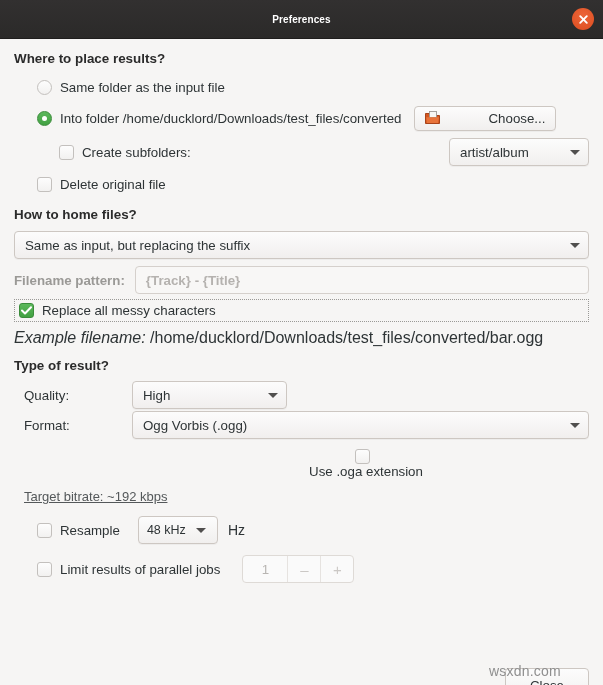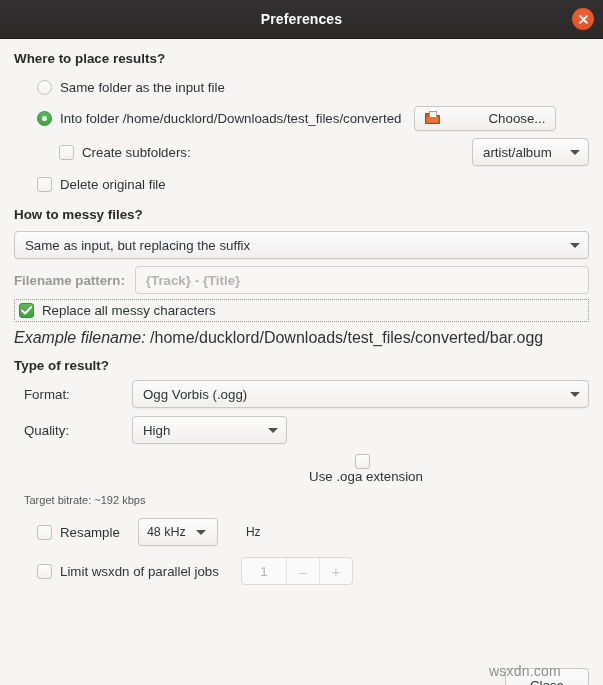--- a/index.html
+++ b/index.html
@@ -22,21 +22,21 @@
     height: 38px;
     background: linear-gradient(to bottom, #323030, #2b2a29);
     border-bottom: 1px solid #1f1e1d;
     display: flex;
     align-items: center;
     justify-content: center;
     position: relative;
   }
   .titlebar-title {
     color: #ffffff;
-    font-size: 14px;
+    font-size: 10px;
     font-weight: bold;
     letter-spacing: 0.1px;
   }
   .close-btn {
     position: absolute;
     right: 9px;
     top: 50%;
     transform: translateY(-50%);
     width: 22px;
     height: 22px;
@@ -195,23 +195,24 @@
 
   .example-line {
     font-size: 16px;
     color: #2e3436;
     margin-top: 7px;
     white-space: nowrap;
   }
   .example-line i { font-style: italic; }
 
   .hint {
-    font-size: 11px;
+    font-size: 13px;
     color: #54585a;
     margin: 10px 0 0 10px;
+    text-decoration: underline;
   }
 
   
   .spin {
     display: inline-flex;
     height: 28px;
     border: 1px solid #dedad6;
     border-radius: 4px;
     background: #fafafa;
     overflow: hidden;
@@ -304,35 +305,35 @@
       </svg>
       <span>Choose...</span>
     </button>
   </div>
 
   <div class="row" style="min-height:34px; margin-left:45px;">
     <span class="cbox">
       
     </span>
     <span class="lbl">Create subfolders:</span>
-    <div class="combo" style="position:absolute; right:14px; width:117px;">
+    <div class="combo" style="position:absolute; right:14px; width:140px;">
       <span>artist/album</span>
       <span class="arrow caret"></span>
     </div>
   </div>
 
   <div class="row indent-1" style="min-height:30px;">
     <span class="cbox">
       
     </span>
     <span class="lbl">Delete original file</span>
   </div>
 
   
-  <div class="section-head spaced" style="margin-top:8px;">How to messy files?</div>
+  <div class="section-head spaced" style="margin-top:8px;">How to home files?</div>
 
   <div class="combo" style="width:100%; margin-top:2px;">
     <span>Same as input, but replacing the suffix</span>
     <span class="arrow caret"></span>
   </div>
 
   <div class="row" style="margin-top:7px;font-weight:bold;">
     <span class="lbl dim" style="margin-right:10px;">Filename pattern:</span>
     <div class="entry" style="flex:1;">
       <span>{Track} - {Title}</span>
@@ -349,63 +350,63 @@
   </div>
 
   <div class="example-line">
     <i>Example filename:</i>
     <span>/home/ducklord/Downloads/test_files/converted/bar.ogg</span>
   </div>
 
   
   <div class="section-head spaced" style="margin-top:11px;">Type of result?</div>
 
+  <div class="row" style="margin-top:8px;">
+    <span class="lbl" style="width:108px; margin-left:10px;">Quality:</span>
+    <div class="combo" style="width:155px;">
+      <span>High</span>
+      <span class="arrow caret"></span>
+    </div>
+  </div>
+
   <div class="row" style="margin-top:2px;">
     <span class="lbl" style="width:108px; margin-left:10px;">Format:</span>
     <div class="combo" style="flex:1;">
       <span>Ogg Vorbis (.ogg)</span>
       <span class="arrow caret"></span>
     </div>
   </div>
 
-  <div class="row" style="margin-top:8px;">
-    <span class="lbl" style="width:108px; margin-left:10px;">Quality:</span>
-    <div class="combo" style="width:155px;">
-      <span>High</span>
-      <span class="arrow caret"></span>
-    </div>
-  </div>
-
   <div class="row indent-2" style="margin-top:10px;flex-direction:column;">
     <span class="cbox">
       
     </span>
     <span class="lbl">Use .oga extension</span>
   </div>
 
   <div class="hint">Target bitrate: ~192 kbps</div>
 
   <div class="row indent-1" style="margin-top:12px;">
     <span class="cbox">
       
     </span>
     <span class="lbl">Resample</span>
     <div class="combo" style="width:80px; margin-left:18px; padding:0 20px 0 8px; font-size:12.5px;">
       <span>48 kHz</span>
       <span class="arrow caret"></span>
     </div>
-    <span class="lbl" style="margin-left:28px; font-size:12px;">Hz</span>
+    <span class="lbl" style="margin-left:10px; font-size:14px;">Hz</span>
   </div>
 
 
   <div class="row indent-1" style="margin-top:11px;">
     <span class="cbox">
       
     </span>
-    <span class="lbl">Limit wsxdn of parallel jobs</span>
+    <span class="lbl">Limit results of parallel jobs</span>
     <div class="spin" style="margin-left:22px;">
       <span class="val">1</span>
       <span class="stepper">–</span>
       <span class="stepper">+</span>
     </div>
   </div>
 
   
   <div class="bottom-bar">
     <div class="close-action">

